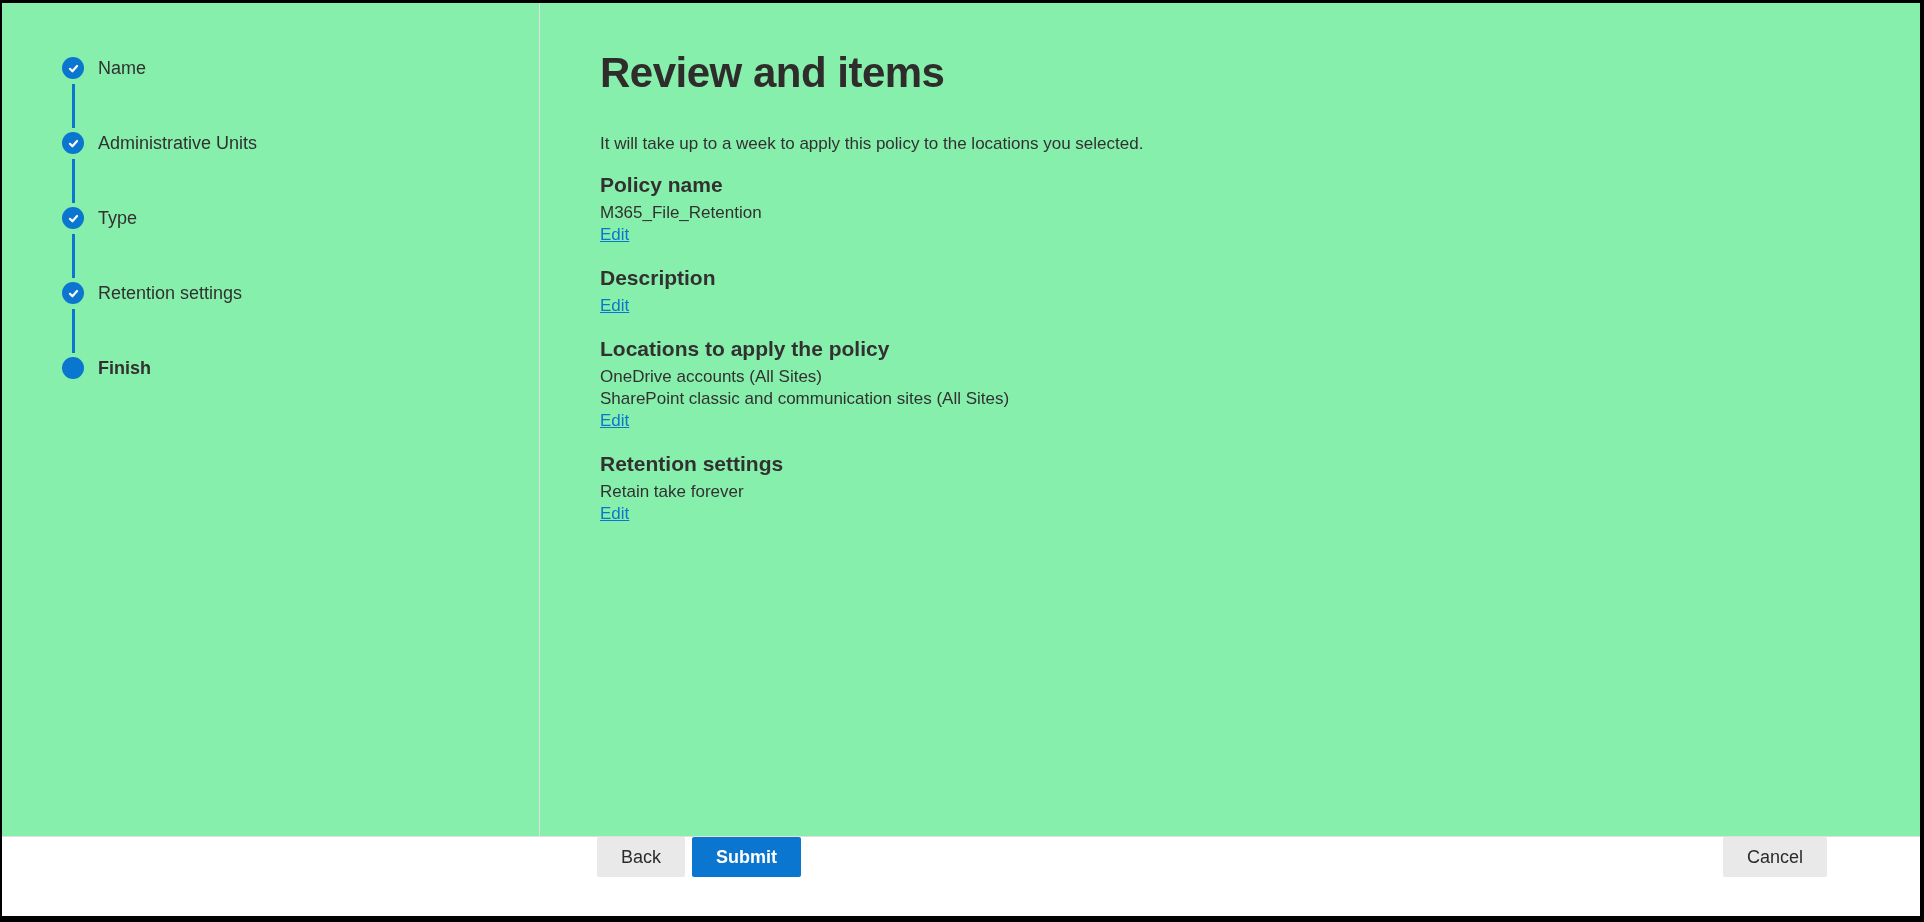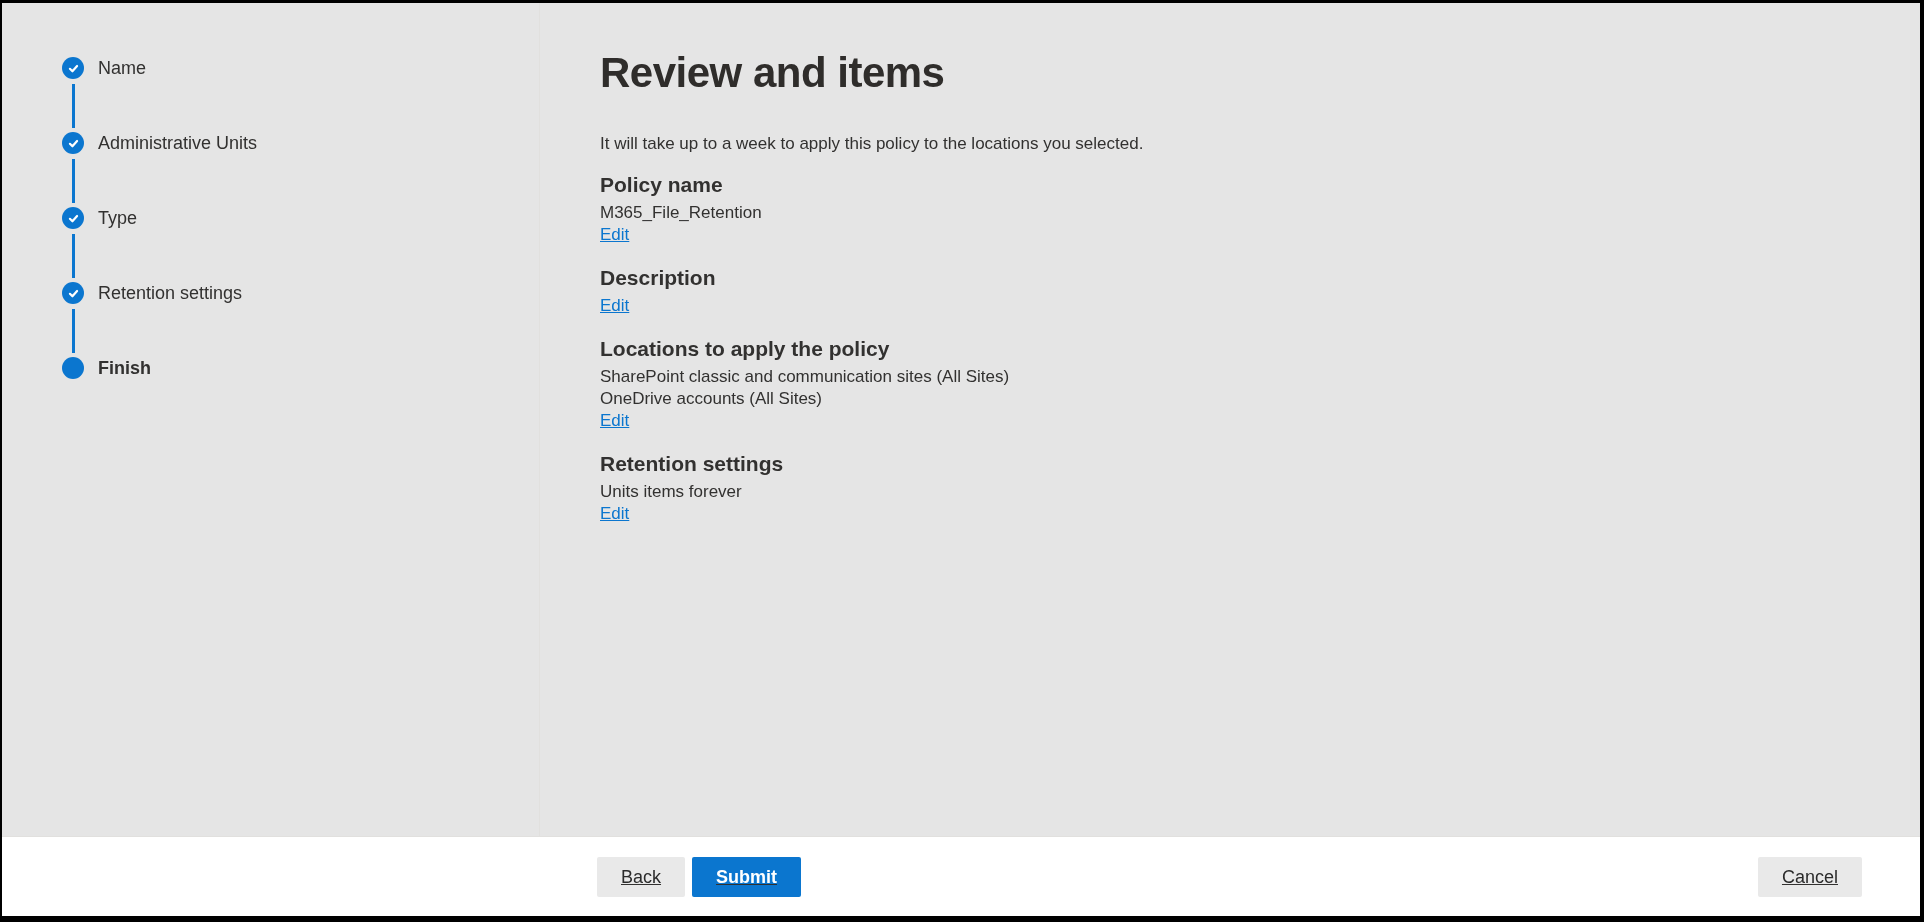--- a/index.html
+++ b/index.html
@@ -14,21 +14,21 @@
   body{
     width:1924px;height:922px;
     font-family:"Liberation Sans", sans-serif;
     color:var(--text);
     background:#ffffff;
   }
   .screen{
     width:1924px;height:922px;
     border-style:solid;border-color:var(--frame);
     border-width:3px 4px 6px 2px;
-    background:#e5e5e5;
+    background:#86efac;
     display:flex;flex-direction:column;
     overflow:hidden;
   }
   .content-row{flex:1;display:flex;min-height:0;}
 
   
   .stepper{
     width:538px;flex:0 0 538px;
     border-right:1px solid var(--divider);
     padding:54px 0 0 60px;
@@ -68,24 +68,23 @@
   .edit-link{
     display:inline-block;margin-top:0;
     font-size:17px;line-height:22px;
     color:var(--accent);text-decoration:underline;cursor:pointer;
   }
 
   
   .footer{
     height:80px;flex:0 0 80px;
     border-top:1px solid var(--divider);
-    display:flex;align-items:center;
-    padding:0 58px 0 595px;
+    display:flex;align-items:flex-start;
+    padding:0 93px 0 595px;
     background:#fff;
-    text-decoration:underline;
   }
   .btn{
     height:40px;padding:0 24px;
     border:none;border-radius:2px;
     font-family:"Liberation Sans", sans-serif;
     font-size:18px;line-height:40px;
     cursor:pointer;white-space:nowrap;
   }
   .btn-default{background:var(--btn-gray);color:#2b2b2b;}
   .btn-primary{background:var(--accent);color:#ffffff;font-weight:600;margin-left:7px;}
@@ -163,30 +162,30 @@
 
   <section class="review-section">
     <h2 class="section-heading">Description</h2>
     <div class="section-values"></div>
     <a class="edit-link">Edit</a>
   </section>
 
   <section class="review-section">
     <h2 class="section-heading">Locations to apply the policy</h2>
     <div class="section-values">
+              <div class="section-value">OneDrive accounts (All Sites)</div>
               <div class="section-value">SharePoint classic and communication sites (All Sites)</div>
-              <div class="section-value">OneDrive accounts (All Sites)</div>
             </div>
     <a class="edit-link">Edit</a>
   </section>
 
   <section class="review-section">
     <h2 class="section-heading">Retention settings</h2>
     <div class="section-values">
-              <div class="section-value">Units items forever</div>
+              <div class="section-value">Retain take forever</div>
             </div>
     <a class="edit-link">Edit</a>
   </section>
 </div>
     </main>
 
   </div>
 
   <footer class="footer">
     <button class="btn btn-default">Back</button>

